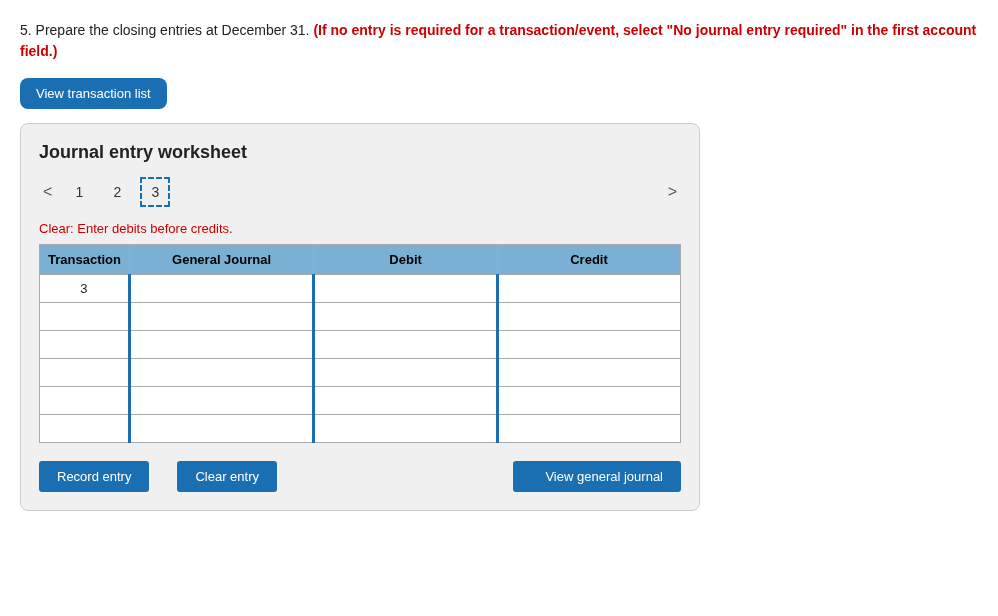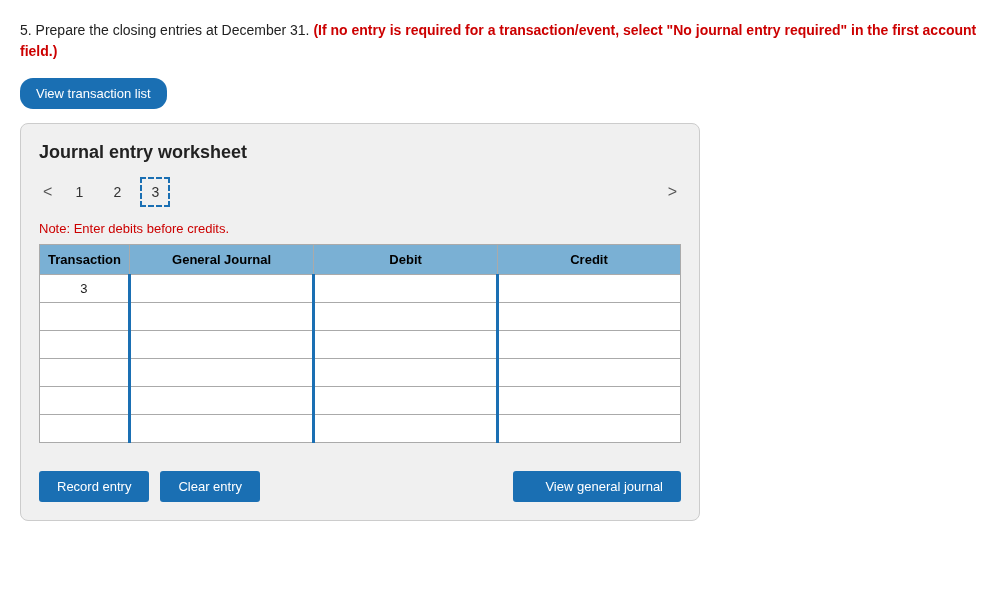--- a/index.html
+++ b/index.html
@@ -18,21 +18,21 @@
       color: #cc0000;
       font-weight: bold;
     }
     .view-transaction-btn {
       background: #1a6fb3;
       color: #fff;
       border: none;
       padding: 8px 16px;
       font-size: 13px;
       cursor: pointer;
-      border-radius: 13px;
+      border-radius: 8px;
       margin-bottom: 14px;
     }
     .worksheet-container {
       background: #f0f0f0;
       border: 1px solid #ccc;
       border-radius: 8px;
       padding: 18px 18px 18px 18px;
       max-width: 680px;
     }
     .worksheet-title {
@@ -129,22 +129,22 @@
     }
     .td-debit {
       border-left: 3px solid #1a6fb3 !important;
     }
     .td-credit {
       border-left: 3px solid #1a6fb3 !important;
     }
     
     .bottom-buttons {
       display: flex;
-      gap: 11px;
-      margin-top: 28px;
+      gap: 28px;
+      margin-top: 18px;
       align-items: center;
     }
     .btn-action {
       background: #1a6fb3;
       color: #fff;
       border: none;
       padding: 8px 18px;
       font-size: 13px;
       cursor: pointer;
       border-radius: 3px;
@@ -175,21 +175,21 @@
 
   <div class="tab-nav">
     <button class="nav-arrow">&lt;</button>
     <button class="tab-num">1</button>
     <button class="tab-num">2</button>
     <button class="tab-num active">3</button>
     <button class="nav-arrow" style="margin-left:auto;">&gt;</button>
   </div>
 
 
-  <div class="note-text">Note: Enter debits before credits.</div>
+  <div class="note-text">Clear: Enter debits before credits.</div>
 
   <table class="journal-table">
     <thead>
       <tr>
         <th>Transaction</th>
         <th>General Journal</th>
         <th>Debit</th>
         <th>Credit</th>
       </tr>
     </thead>

